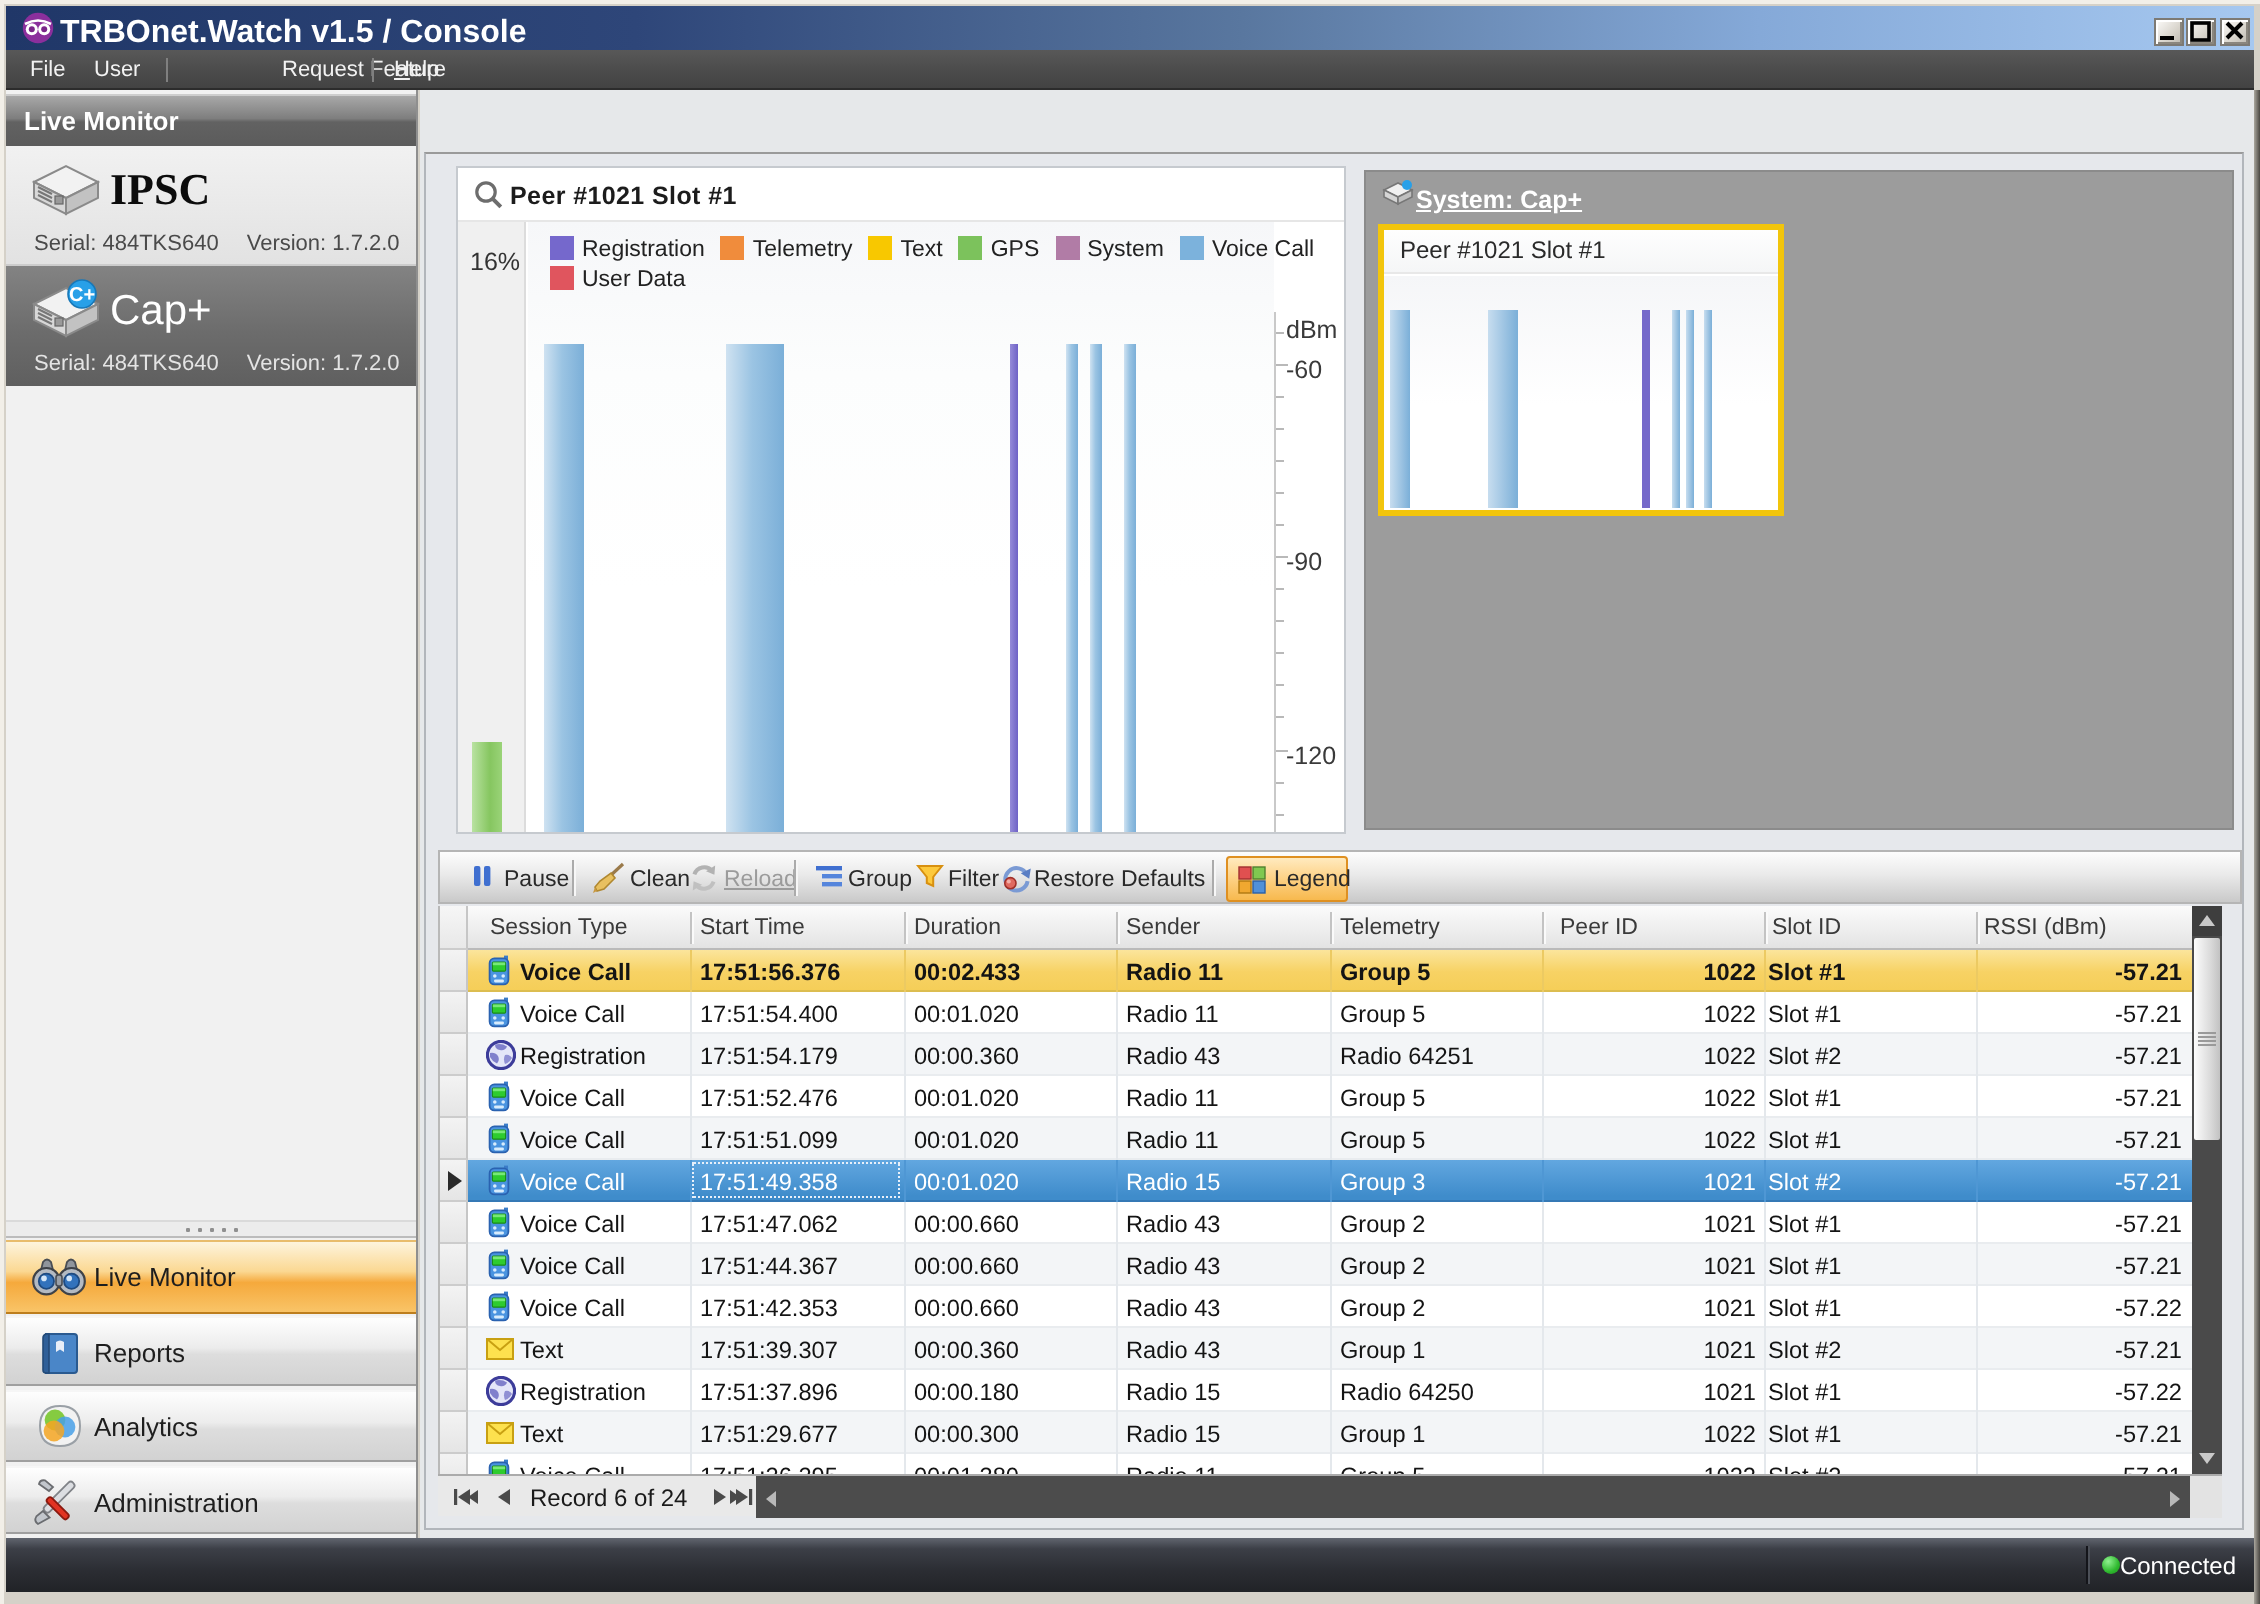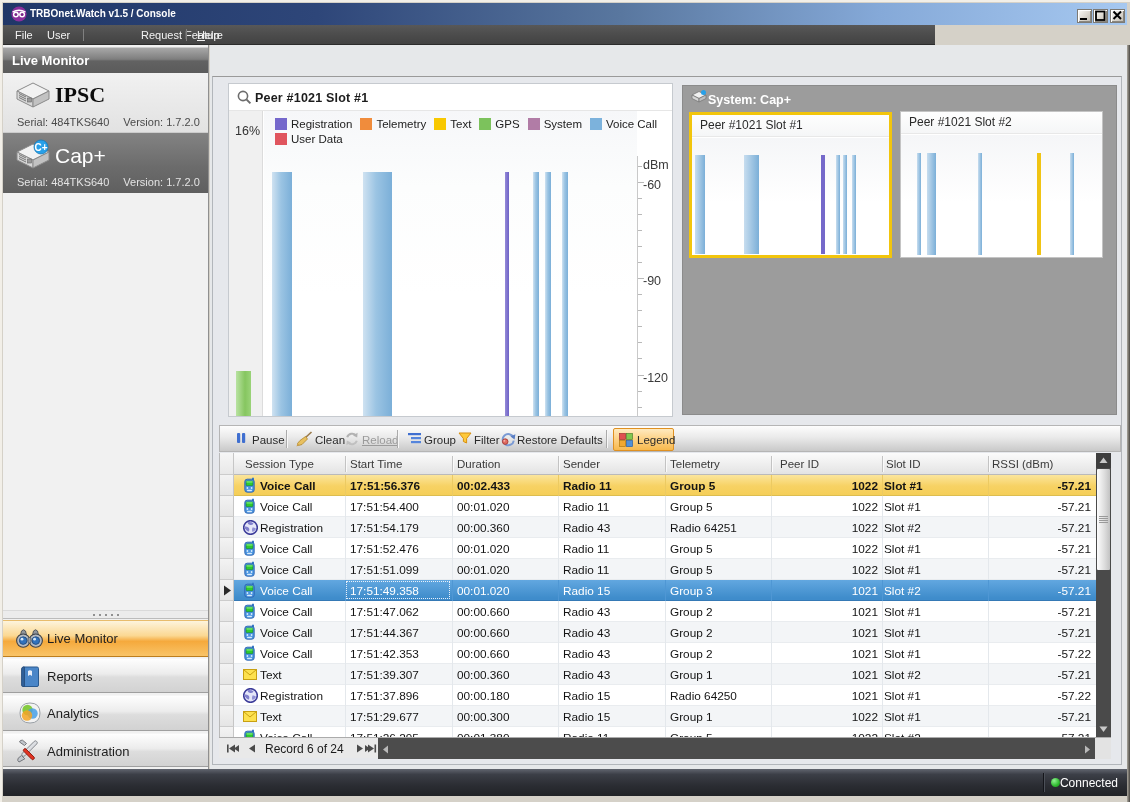--- a/index.html
+++ b/index.html
@@ -8,30 +8,30 @@
 
 #frame { position:absolute; left:0; top:0; width:1130px; height:802px;
   background:#d5d1c8; border-left:2px solid #f2efe8; border-top:2px solid #f2efe8; }
 #rightedge { position:absolute; right:0; top:45px; width:3px; height:757px;
   background:linear-gradient(90deg,#aaa69d,#4a4742); }
 
 
 #titlebar { position:absolute; left:3px; top:3px; width:1124px; height:22px;
   background:linear-gradient(90deg,#203768 0%,#2e4679 28%,#59779f 55%,#85a9d8 78%,#a6c8f0 100%);
   color:#fff; }
-#titlebar .ttl { position:absolute; left:27px; top:5px; font-size:10px; font-weight:bold; }
+#titlebar .ttl { position:absolute; left:27px; top:5px; font-size:16px; font-weight:bold; }
 #appicon { position:absolute; left:8px; top:3px; width:16px; height:16px; }
 .winbtn { position:absolute; top:6px; width:15px; height:14px;
   background:linear-gradient(135deg,#fdfcfa,#d8d4cc 60%,#bdb9b0);
   border:1px solid #7d7a74; box-shadow:inset 1px 1px 0 #fff, inset -1px -1px 0 #8a867e; }
 #btnmin { left:1074px; } #btnmax { left:1090px; } #btnclose { left:1107px; }
 .winbtn svg { display:block; margin:0 auto; }
 
 
-#menubar { position:absolute; left:3px; top:25px; width:932px; height:20px;
+#menubar { position:absolute; left:3px; top:25px; width:1124px; height:20px;
   background:linear-gradient(#585858,#4b4b4b 55%,#434343); color:#f2f2f2;
   border-bottom:1px solid #2c2c2c; }
 #menubar span.mi { position:absolute; top:4px; font-size:11px; }
 #menubar .msep { position:absolute; top:4px; width:1px; height:12px; background:#808080; }
 
 
 #leftpanel { position:absolute; left:3px; top:45px; width:206px; height:724px;
   background:#f1f1f1; border-right:1px solid #8f8f8f; }
 #lp-head { position:absolute; left:0; top:2px; width:205px; height:26px;
   background:linear-gradient(#a8a8a8,#7e7e7e 45%,#626262 52%,#5b5b5b);
@@ -105,21 +105,21 @@
 .purplebar { background:linear-gradient(90deg,#958bd8,#6e62c6); }
 #axis { position:absolute; left:408px; top:27px; width:36px; height:305px; }
 #axis .vline { position:absolute; left:0; top:45px; width:1px; height:260px; background:#c9c9c9; }
 #axis .lab { position:absolute; left:6px; font-size:12.5px; color:#3a3a3a; }
 #axis .tick { position:absolute; left:1px; height:1px; background:#b9b9b9; }
 
 
 #syspanel { position:absolute; left:469px; top:8px; width:435px; height:330px;
   background:#9c9c9c; border:1px solid #8b8b8b; }
 #syshead { position:absolute; left:8px; top:3px; height:22px; color:#fff; font-weight:bold; font-size:12.5px; }
-#syshead .sht { position:absolute; left:17px; top:4px; white-space:nowrap; }
+#syshead .sht { position:absolute; left:17px; top:4px; white-space:nowrap;text-decoration:underline; }
 .card { position:absolute; background:#fff; border:1px solid #c4c4c4; }
 .card .chead { position:absolute; left:0; top:0; width:100%; height:22px;
   background:linear-gradient(#fefefe,#f5f6f7); border-bottom:1px solid #e8e8e8;
   font-size:12px; color:#2a2a2a; line-height:21px; padding-left:8px; }
 .card .cplot { position:absolute; left:0; top:23px; width:100%; bottom:0;
   background:linear-gradient(#f5f6f8,#fff 55%); }
 #card1 { left:6px; top:26px; width:203px; height:146px; border:3px solid #f2c50c; }
 #card2 { left:217px; top:25px; width:203px; height:147px; }
 #card3 { left:6px; top:177px; width:203px; height:144px; }
 #card4 { left:217px; top:177px; width:203px; height:144px; }
@@ -363,30 +363,20 @@
           <div class="chead">Peer #1021 Slot #1</div>
           <div class="cplot">
             <div class="mbar mblue" style="left:3px; top:17px; width:10px; height:99px;"></div>
             <div class="mbar mblue" style="left:52px; top:17px; width:15px; height:99px;"></div>
             <div class="mbar mpurple" style="left:129px; top:17px; width:4px; height:99px;"></div>
             <div class="mbar mblue" style="left:144px; top:17px; width:4px; height:99px;"></div>
             <div class="mbar mblue" style="left:151px; top:17px; width:4px; height:99px;"></div>
             <div class="mbar mblue" style="left:160px; top:17px; width:4px; height:99px;"></div>
           </div>
         </div>
-      <div class="card" id="card2">
-          <div class="chead">Peer #1021 Slot #2</div>
-          <div class="cplot">
-            <div class="mbar mblue" style="left:16px; top:18px; width:4px; height:102px;"></div>
-            <div class="mbar mblue" style="left:26px; top:18px; width:9px; height:102px;"></div>
-            <div class="mbar mblue" style="left:77px; top:18px; width:4px; height:102px;"></div>
-            <div class="mbar myellow" style="left:136px; top:18px; width:4px; height:102px;"></div>
-            <div class="mbar mblue" style="left:169px; top:18px; width:4px; height:102px;"></div>
-          </div>
-        </div>
     </div>
     <div id="toolbar">
         <svg class="tbi" style="left:14px;" width="14" height="14" viewBox="0 0 14 14">
           <rect x="3" y="2" width="3.2" height="10" rx="1" fill="#3f6fd0"></rect>
           <rect x="8" y="2" width="3.2" height="10" rx="1" fill="#3f6fd0"></rect>
         </svg>
         <span class="tbt" style="left:32px;">Pause</span>
         <div class="tsep" style="left:66px;"></div>
         <svg class="tbi" style="left:76px;" width="17" height="16" viewBox="0 0 17 16">
           <line x1="15.5" y1="1" x2="9" y2="7" stroke="#9a7a4a" stroke-width="1.6"></line>

